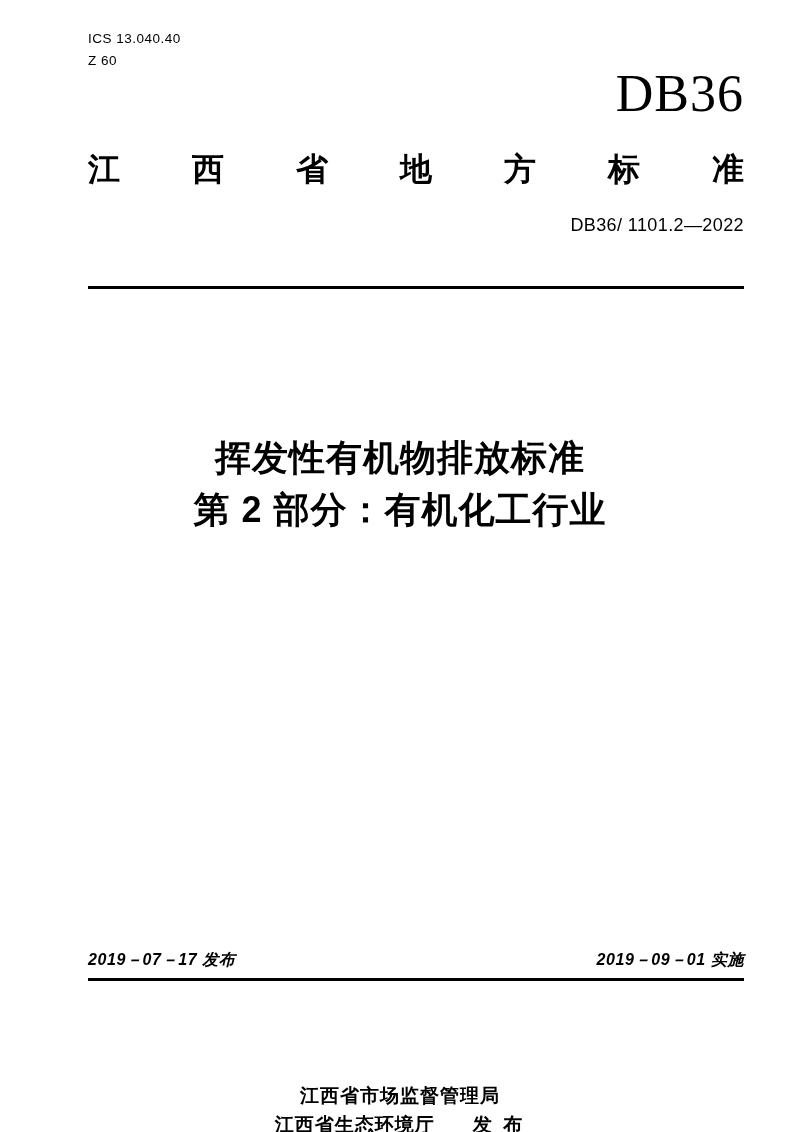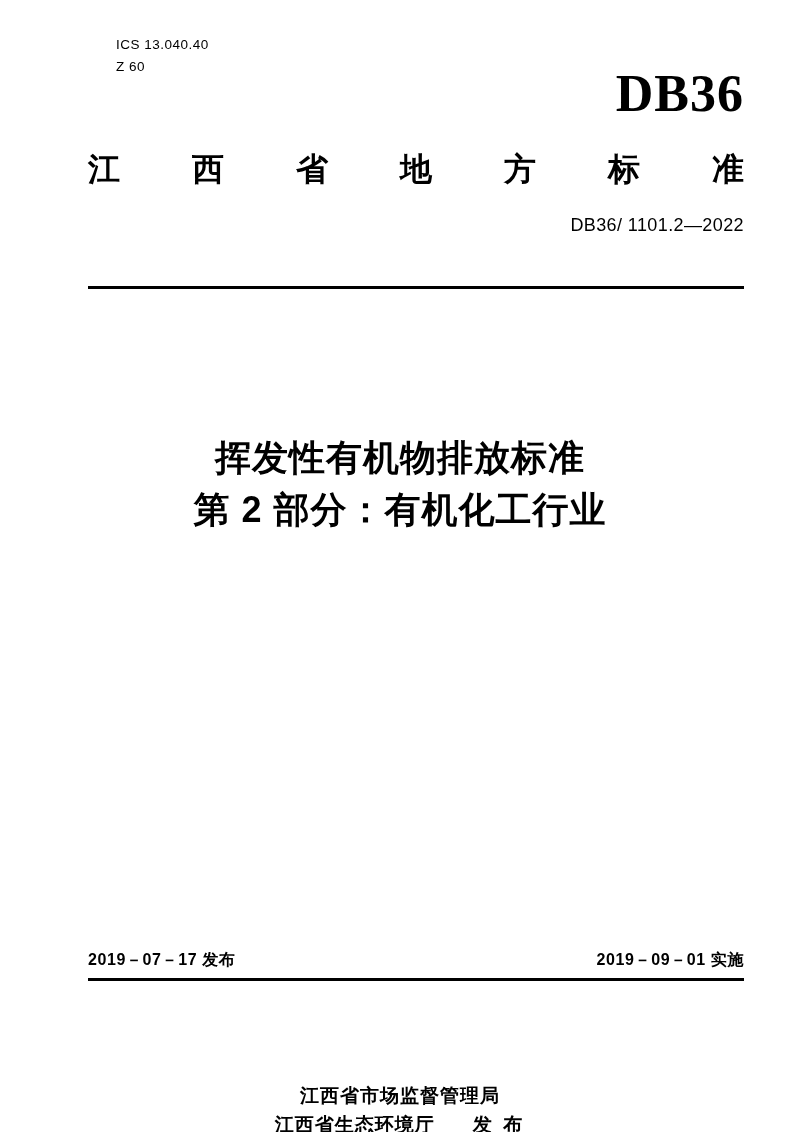--- a/index.html
+++ b/index.html
@@ -20,35 +20,34 @@
     width: 800px;
     height: 1132px;
     box-sizing: border-box;
     padding: 0 56px;
   }
 
   
   .ics-block {
     position: absolute;
     left: 88px;
-    top: 34px;
+    top: 28px;
     font-family: "Liberation Sans", sans-serif;
     font-size: 13.5px;
     letter-spacing: 0.5px;
     line-height: 1.65;
-    margin-left: 28px;
   }
   .ics-line { white-space: pre; }
 
   .db36-logo {
     position: absolute;
     right: 56px;
     top: 68px;
     font-family: "Liberation Serif", serif;
-    font-weight: bold;
+    font-weight: normal;
     font-size: 52px;
     letter-spacing: 1px;
     line-height: 1;
   }
 
   .std-title-cn {
     position: absolute;
     left: 88px;
     top: 148px;
     width: 656px;
@@ -107,20 +106,21 @@
     position: absolute;
     left: 88px;
     right: 56px;
     top: 950px;
     display: flex;
     justify-content: space-between;
     font-family: "Liberation Sans", sans-serif;
     font-weight: bold;
     font-size: 16px;
     letter-spacing: 0.6px;
+    font-style: italic;
   }
   .rule-bottom {
     position: absolute;
     left: 88px;
     right: 56px;
     top: 978px;
     height: 3px;
     background: #000;
   }
 

